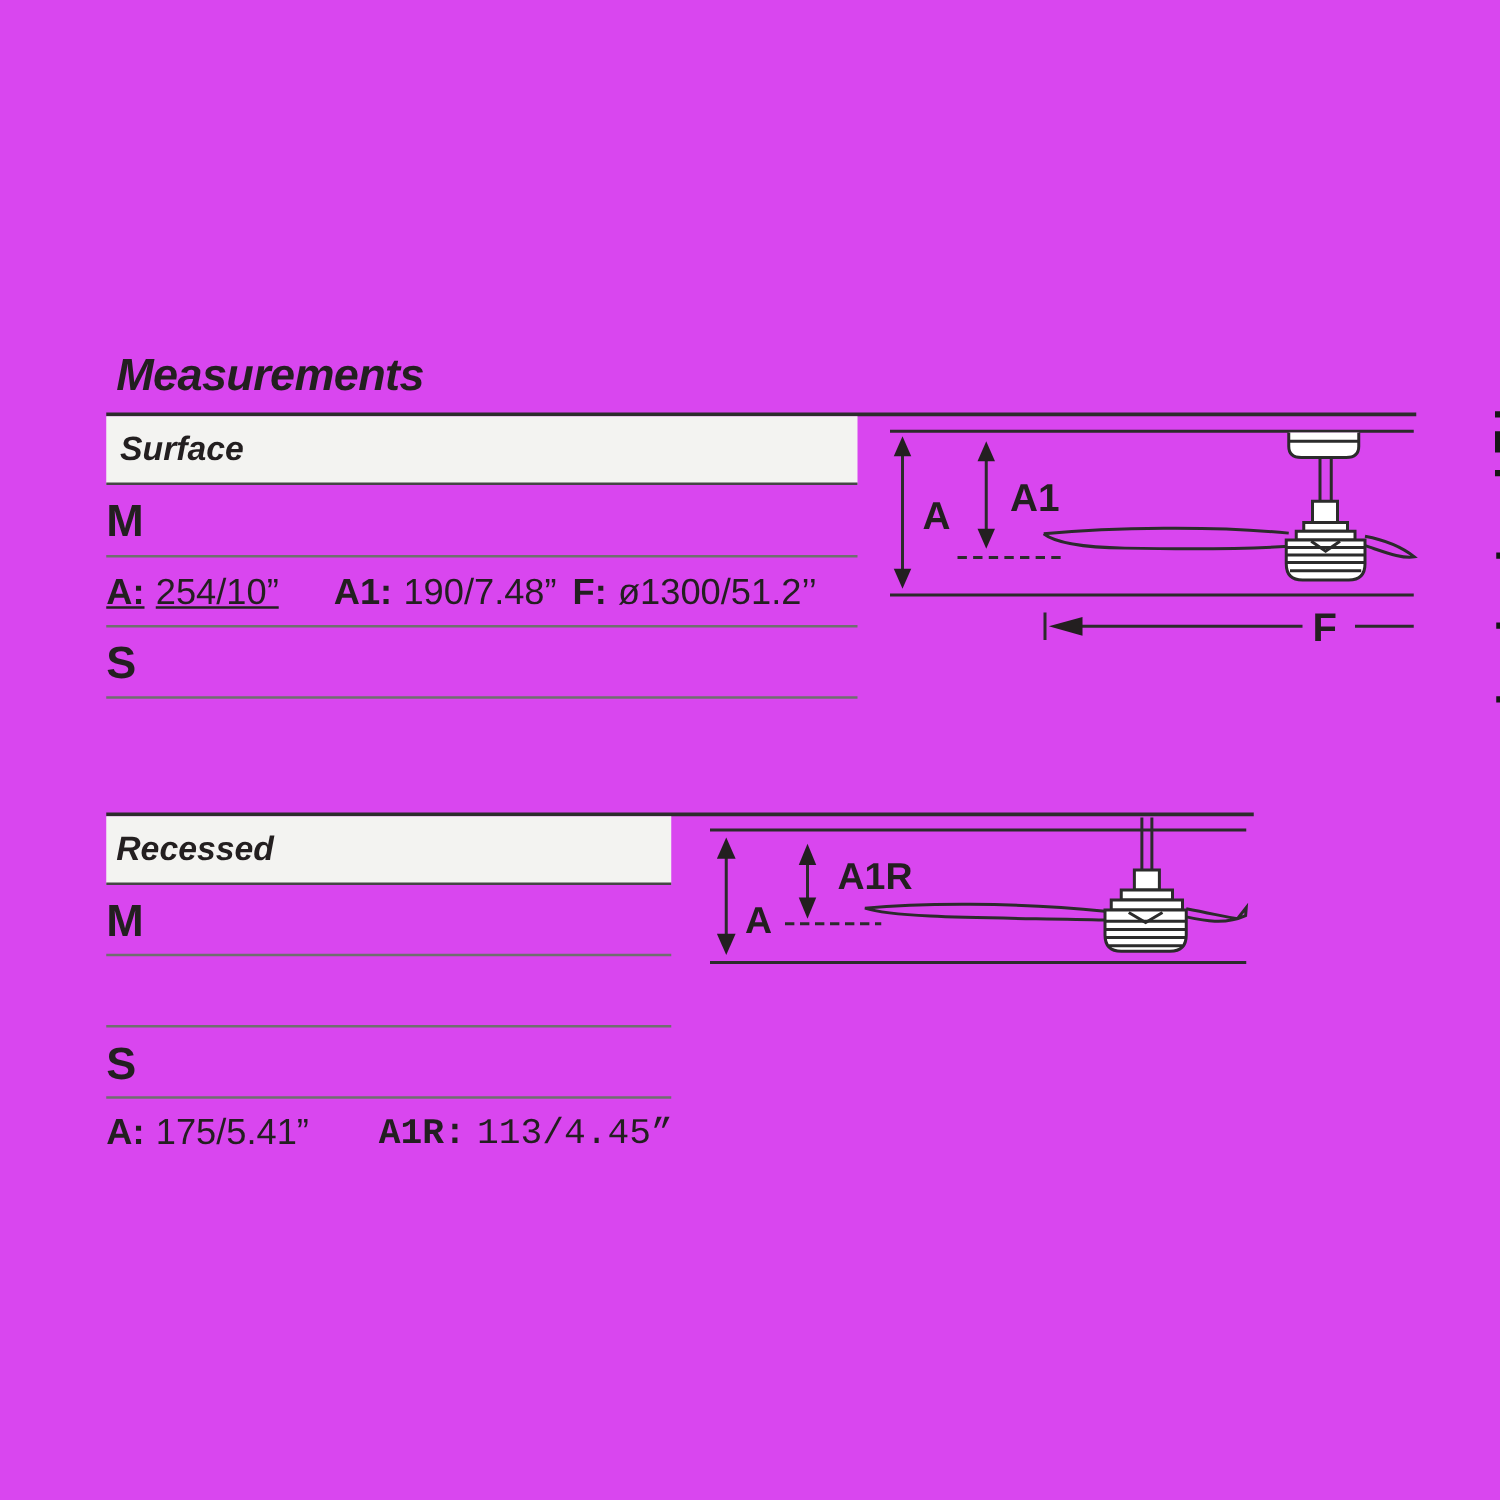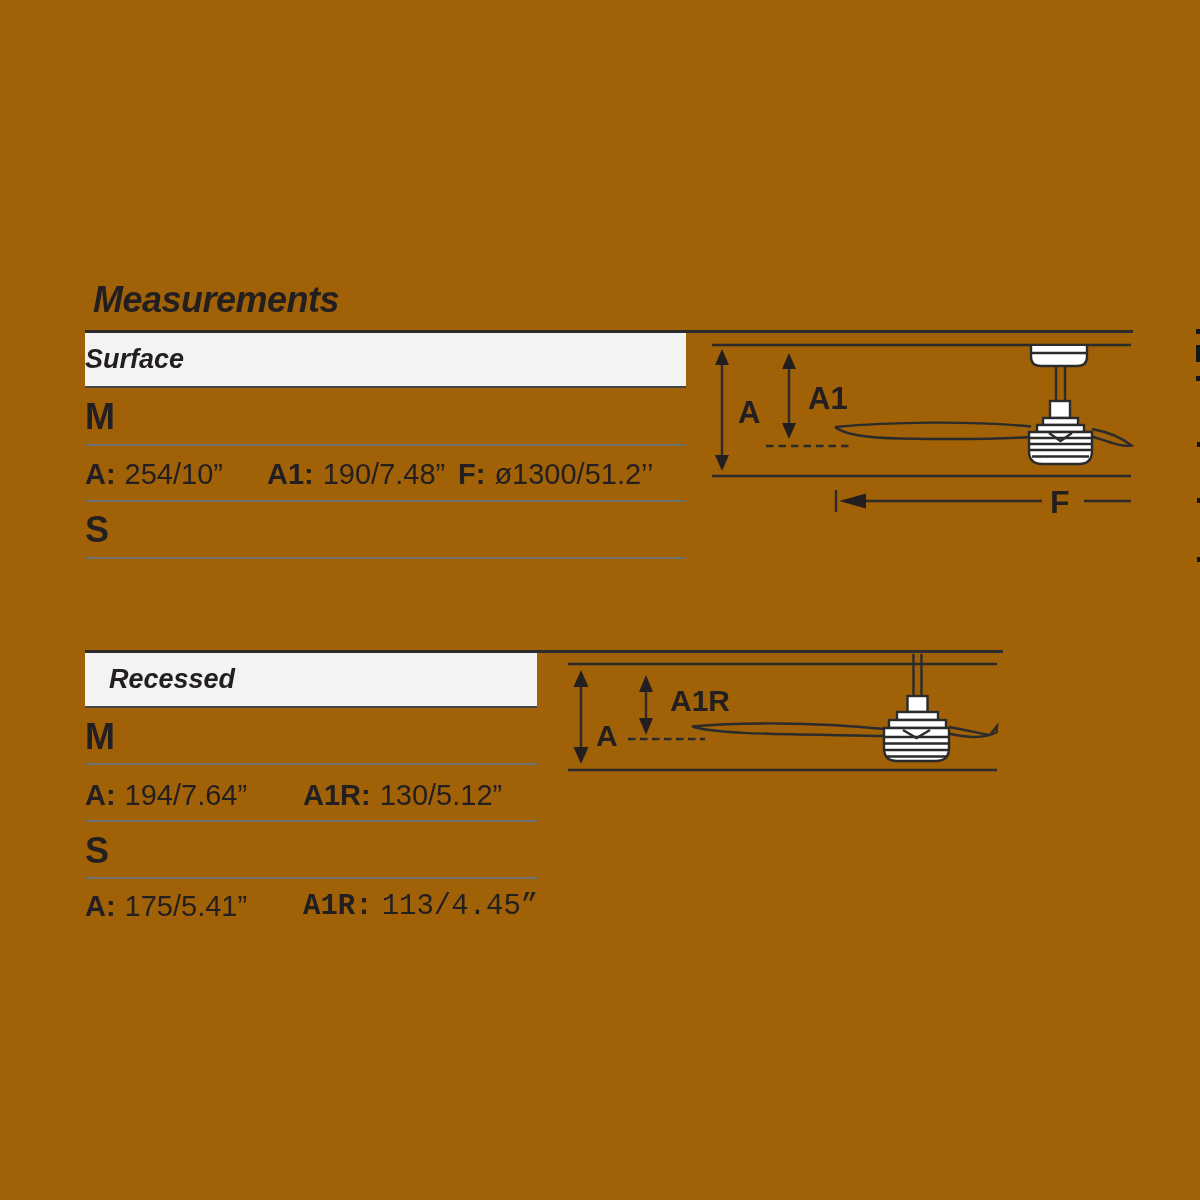--- a/index.html
+++ b/index.html
@@ -1,32 +1,32 @@
 <!DOCTYPE html>
 <html><head>
 <meta charset="utf-8">
 <style>
   html,body { margin:0; padding:0; background:#ffffff; }
   .page {
-    position:relative; width:1200px; height:1200px; background:#a16207;
+    position:relative; width:1200px; height:1200px; background:#d946ef;
     font-family:"Liberation Sans","DejaVu Sans",sans-serif; color:#231f20;
     overflow:hidden;
   }
   .title {
     position:absolute; left:93px; top:279px;
     font-size:36px; font-weight:bold; font-style:italic; letter-spacing:-0.5px;
   }
   .rule { position:absolute; background:#2c2c2c; }
   .divider { position:absolute; height:2px; background:#6f6f6f; }
   .section-header {
     position:absolute; background:#f3f3f1; border-bottom:2px solid #454545;
     display:flex; align-items:center; box-sizing:border-box;
     font-style:italic; font-weight:bold; font-size:27px;
   }
-  .section-header .hlabel { }
+  .section-header .hlabel { padding-left:11px; }
   .size-label { position:absolute; font-size:36px; font-weight:bold; line-height:1; }
   .meas-row { position:absolute; font-size:29px; line-height:1; height:30px; }
   .meas { position:absolute; white-space:nowrap; top:0; }
   .meas b { font-weight:bold; }
   .meas .v { margin-left:9px; }
   .diagram { position:absolute; }
   .dlabel { font-family:"Liberation Sans","DejaVu Sans",sans-serif; font-weight:bold; fill:#231f20; }
   .frag { position:absolute; background:#161616; width:4px; }
 </style>
 </head>
@@ -40,21 +40,21 @@
 
   <div class="section-header" style="left:85px; top:333px; width:601px; height:55px;">
     <span class="hlabel">Surface</span>
   </div>
 
   <div class="size-label" style="left:85px; top:399px;">M</div>
 
   <div class="divider" style="left:85px; top:444px; width:601px;"></div>
 
   <div class="meas-row" style="left:85px; top:460px; width:601px;">
-    <span class="meas" style="left:0px;"><b>A:</b><span class="v">254/10”</span></span>
+    <span class="meas" style="left:0px;text-decoration:underline;"><b>A:</b><span class="v">254/10”</span></span>
     <span class="meas" style="left:158px;margin-left:24px;"><b>A1:</b><span class="v">190/7.48”</span></span>
     <span class="meas" style="left:373px;"><b>F:</b><span class="v">ø1300/51.2’’</span></span>
   </div>
 
   <div class="divider" style="left:85px; top:500px; width:601px;"></div>
 
   <div class="size-label" style="left:85px; top:512px;">S</div>
 
   <div class="divider" style="left:85px; top:557px; width:601px;"></div>
 
@@ -102,31 +102,27 @@
       <polygon points="839,501 866,493.5 866,508.5"></polygon>
       <text class="dlabel" x="738" y="423" font-size="31">A</text>
       <text class="dlabel" x="808" y="409" font-size="31">A1</text>
       <text class="dlabel" x="1050" y="513" font-size="32">F</text>
     </g>
   </svg>
 
   <div class="rule" style="left:85px; top:650px; width:918px; height:3px;"></div>
 
   <div class="section-header" style="left:85px; top:653px; width:452px; height:55px;">
-    <span class="hlabel" style="padding-left:24px;">Recessed</span>
+    <span class="hlabel" style="padding-left:8px;">Recessed</span>
   </div>
 
   <div class="size-label" style="left:85px; top:719px;">M</div>
 
   <div class="divider" style="left:85px; top:763px; width:452px;"></div>
 
-  <div class="meas-row" style="left:85px; top:781px; width:452px;">
-    <span class="meas" style="left:0px;"><b>A:</b><span class="v">194/7.64”</span></span>
-    <span class="meas" style="left:218px;"><b>A1R:</b><span class="v">130/5.12”</span></span>
-  </div>
 
   <div class="divider" style="left:85px; top:820px; width:452px;"></div>
 
   <div class="size-label" style="left:85px; top:833px;">S</div>
 
   <div class="divider" style="left:85px; top:877px; width:452px;"></div>
 
   <div class="meas-row" style="left:85px; top:892px; width:452px;">
     <span class="meas" style="left:0px;"><b>A:</b><span class="v">175/5.41”</span></span>
     <span class="meas" style="left:218px;font-family:Liberation Mono, monospace;"><b>A1R:</b><span class="v">113/4.45”</span></span>

